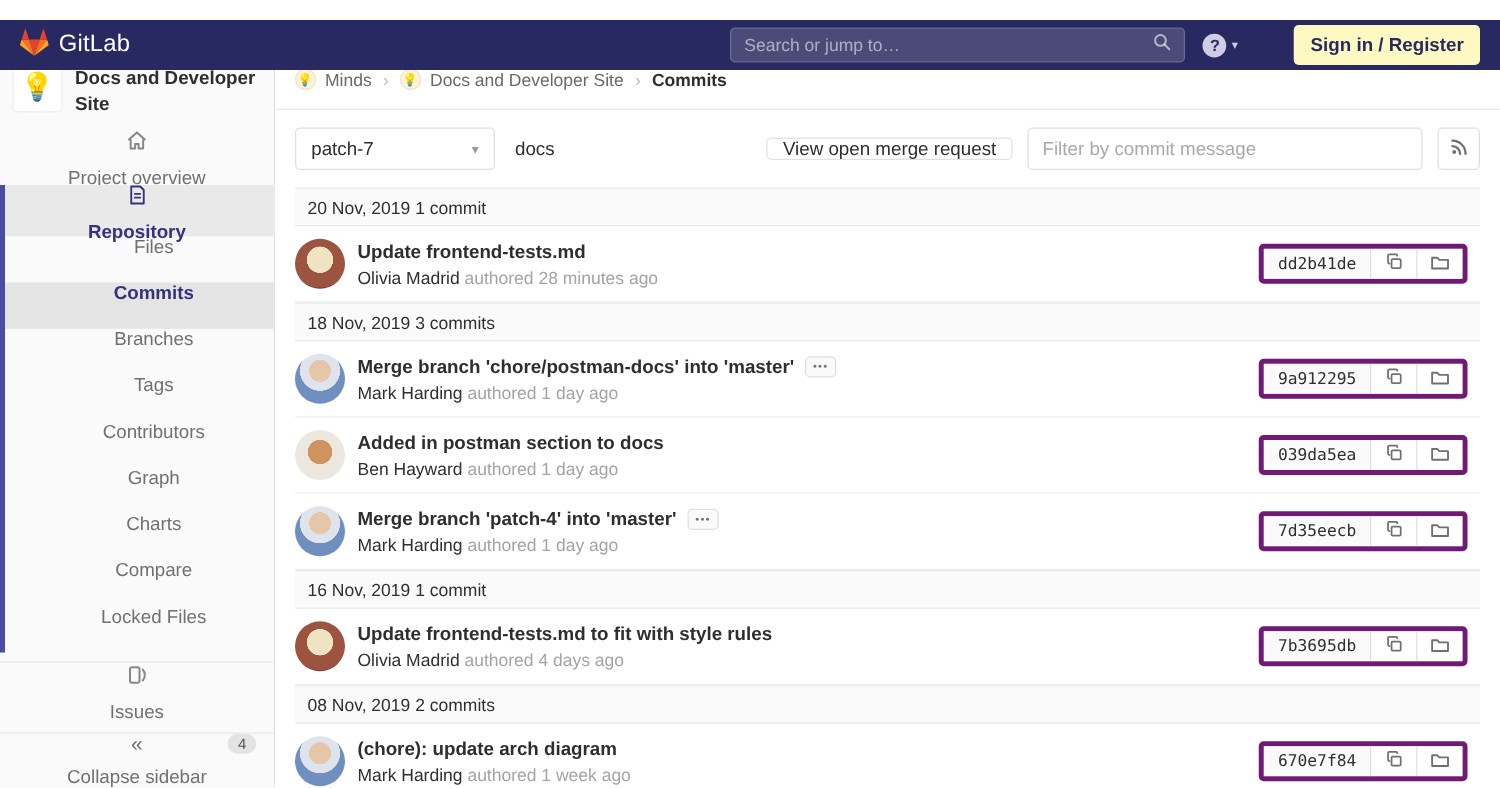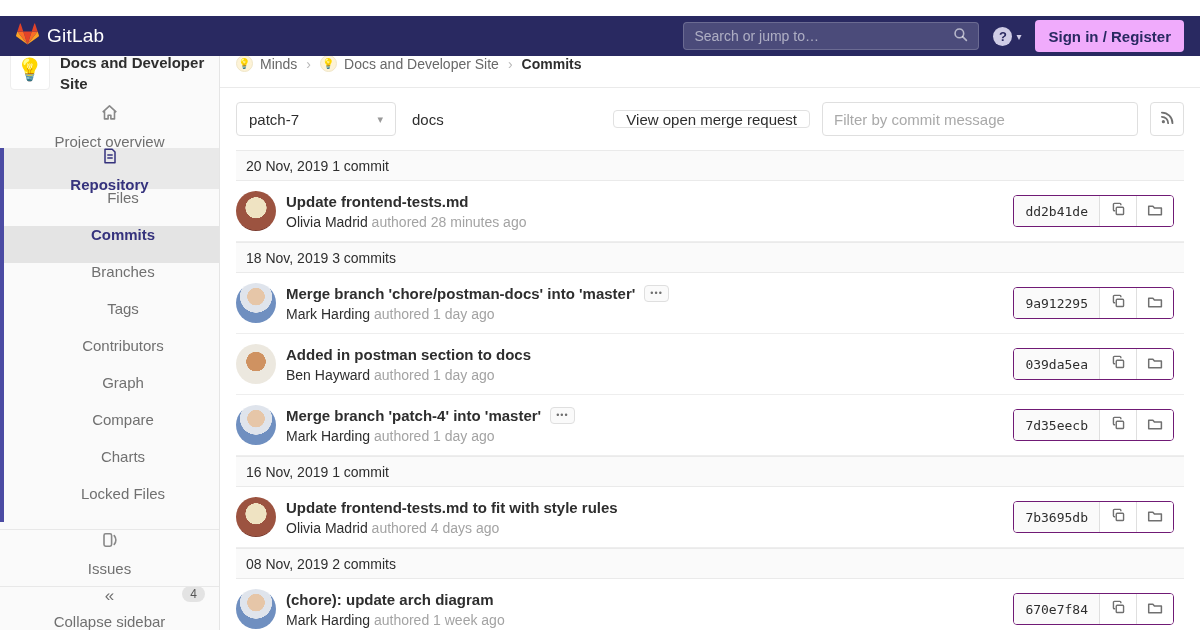--- a/index.html
+++ b/index.html
@@ -7,35 +7,35 @@
     font-family:"Liberation Sans", sans-serif; color:#2e2e2e; }
 
   
   .navbar { position:fixed; top:16px; left:0; right:0; height:40px; background:#292961;
     display:flex; align-items:center; padding:0 16px; z-index:10; }
   .brand { display:flex; align-items:center; gap:8px; margin-right:22px; cursor:pointer; }
   .brand-name { color:#fff; font-size:19px; font-weight:500; letter-spacing:.2px; }
   .nav-links { display:flex; align-items:center; gap:26px; }
   .nav-link { color:rgba(255,255,255,.85); font-size:15px; font-weight:500; cursor:pointer; }
   .nav-right { margin-left:auto; display:flex; align-items:center; gap:14px; }
-  .nav-search { width:296px; height:28px; background:rgba(255,255,255,.16);
+  .nav-search { width:364px; height:28px; background:rgba(255,255,255,.16);
     border:1px solid rgba(255,255,255,.18); border-radius:4px; display:flex;
     align-items:center; padding:0 10px;justify-content:flex-end; }
   .nav-search input { flex:1; background:transparent; border:none; outline:none;
     color:#fff; font-size:14px; font-family:inherit; }
   .nav-search input::placeholder { color:rgba(255,255,255,.55); }
   .nav-search svg { color:rgba(255,255,255,.6); }
   .help-wrap { display:flex; align-items:center; gap:4px; cursor:pointer; }
   .help-circle { width:19px; height:19px; border-radius:50%; background:#cfcce6;
     color:#292961; font-size:13px; font-weight:700; display:flex; align-items:center;
     justify-content:center; }
   .help-caret { color:#cfcce6; font-size:10px; }
-  .signin-btn { background:#f0abfc; color:#292961; font-weight:700; font-size:15px;
+  .signin-btn { background:#fef9c3; color:#292961; font-weight:700; font-size:15px;
     border:none; border-radius:4px; height:32px; padding:0 13px; cursor:pointer;
-    font-family:inherit; }
+    font-family:inherit;margin-left:31px; }
 
   
   .sidebar { position:fixed; top:40px; left:0; bottom:0; width:220px; background:#fafafa;
     border-right:1px solid #e5e5e5; display:flex; flex-direction:column; }
   .project-head { display:flex; padding:10px 14px 10px 10px; gap:10px; align-items:flex-start; cursor:pointer; }
   .project-avatar { width:40px; height:40px; border:1px solid #eee; border-radius:4px;
     background:#fff; display:flex; align-items:center; justify-content:center; font-size:22px; flex:0 0 auto; }
   .project-name { font-size:15px; font-weight:700; line-height:21px; padding-top:2px; }
   .side-item { display:flex; align-items:center; gap:9px; padding:0 14px; height:36px;
     color:#707070; font-size:15px; cursor:pointer;flex-direction:column; }
@@ -88,21 +88,21 @@
   .av-mark { background:radial-gradient(circle at 50% 34%, #e6c6a8 0 26%, #dfe4ec 27% 48%, #6f8fc0 49%); }
   .av-ben { background:radial-gradient(circle at 50% 44%, #cf9261 0 32%, #ece8df 33%); }
   .commit-info { flex:1; min-width:0; }
   .commit-title-line { display:flex; align-items:center; gap:9px; }
   .commit-title { font-size:15px; font-weight:700; color:#2e2e2e; cursor:pointer; white-space:nowrap; }
   .ellipsis-btn { border:1px solid #dfdfdf; background:#fafafa; border-radius:4px;
     height:17px; padding:0 5px; display:flex; align-items:center; color:#707070;
     font-size:9px; letter-spacing:1px; cursor:pointer; line-height:1; }
   .commit-meta { margin-top:4px; font-size:14px; color:#a3a3a3; }
   .commit-author { color:#2e2e2e; cursor:pointer;margin-top:11px; }
-  .sha-group { display:flex; align-items:stretch; border:1px solid #701a75; border-radius:4px;
+  .sha-group { display:flex; align-items:stretch; border:4px solid #701a75; border-radius:4px;
     overflow:hidden; height:32px; flex:0 0 auto; }
   .sha-label { background:#fafafa; display:flex; align-items:center; padding:0 11px;
     font-family:"DejaVu Sans Mono", monospace; font-size:13px; color:#2e2e2e; cursor:pointer; }
   .sha-btn { width:37px; background:#fff; border:none; border-left:1px solid #dfdfdf;
     display:flex; align-items:center; justify-content:center; color:#707070; cursor:pointer; }
 </style>
 </head>
 <body>
 
 <header class="navbar">
@@ -176,24 +176,24 @@
         <div class="side-item">
           <span>Tags</span>
         </div>
         <div class="side-item">
           <span>Contributors</span>
         </div>
         <div class="side-item">
           <span>Graph</span>
         </div>
         <div class="side-item">
+          <span>Charts</span>
+        </div>
+        <div class="side-item">
           <span>Compare</span>
-        </div>
-        <div class="side-item">
-          <span>Charts</span>
         </div>
         <div class="side-item">
           <span>Locked Files</span>
         </div>
       </div>
   </div>
 
   <div class="issues-row">
     <div class="side-item">
       <span>

